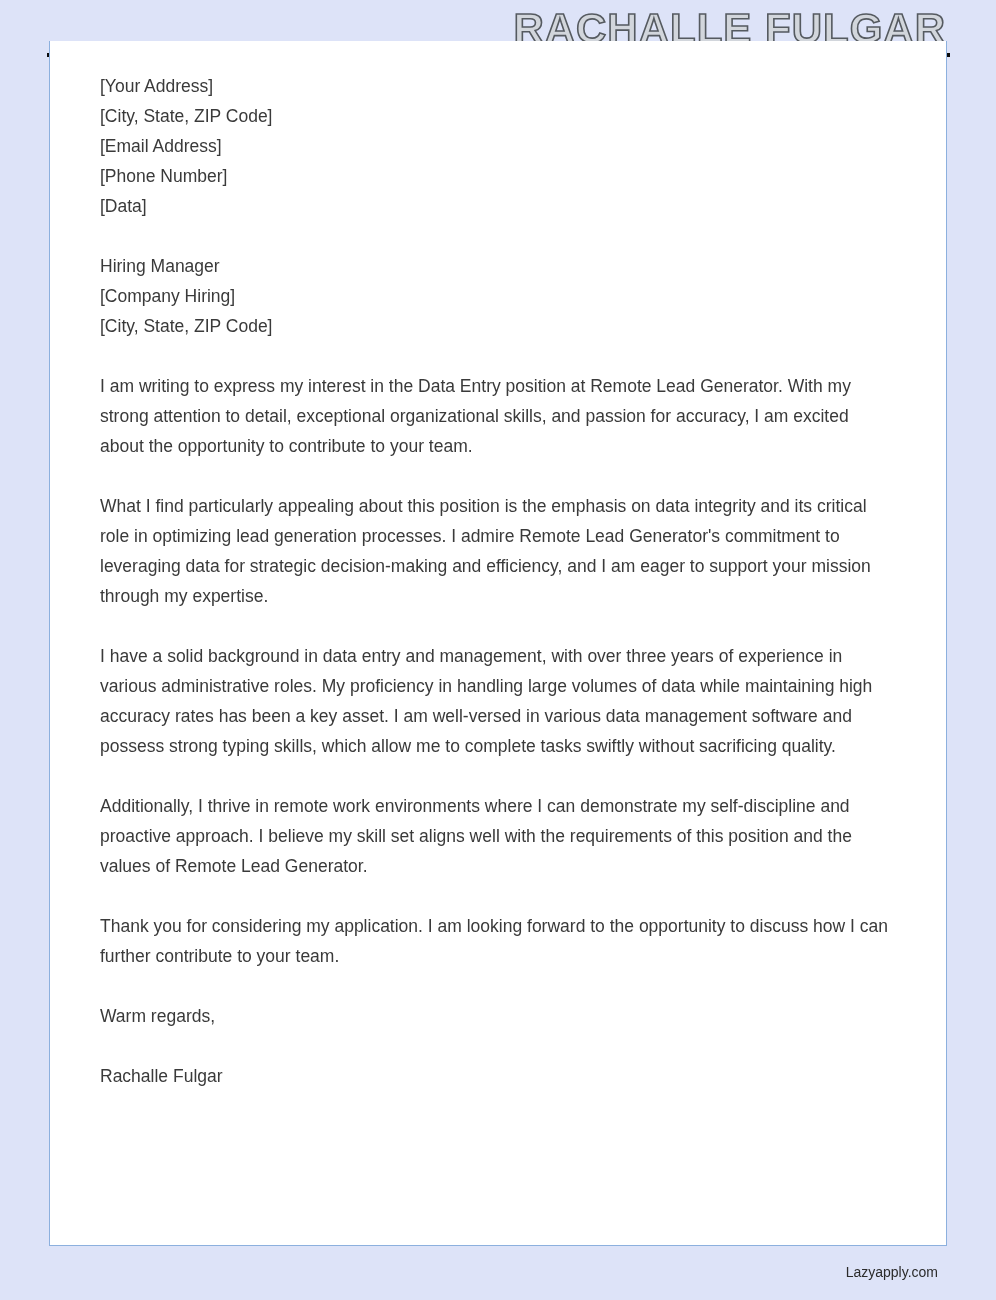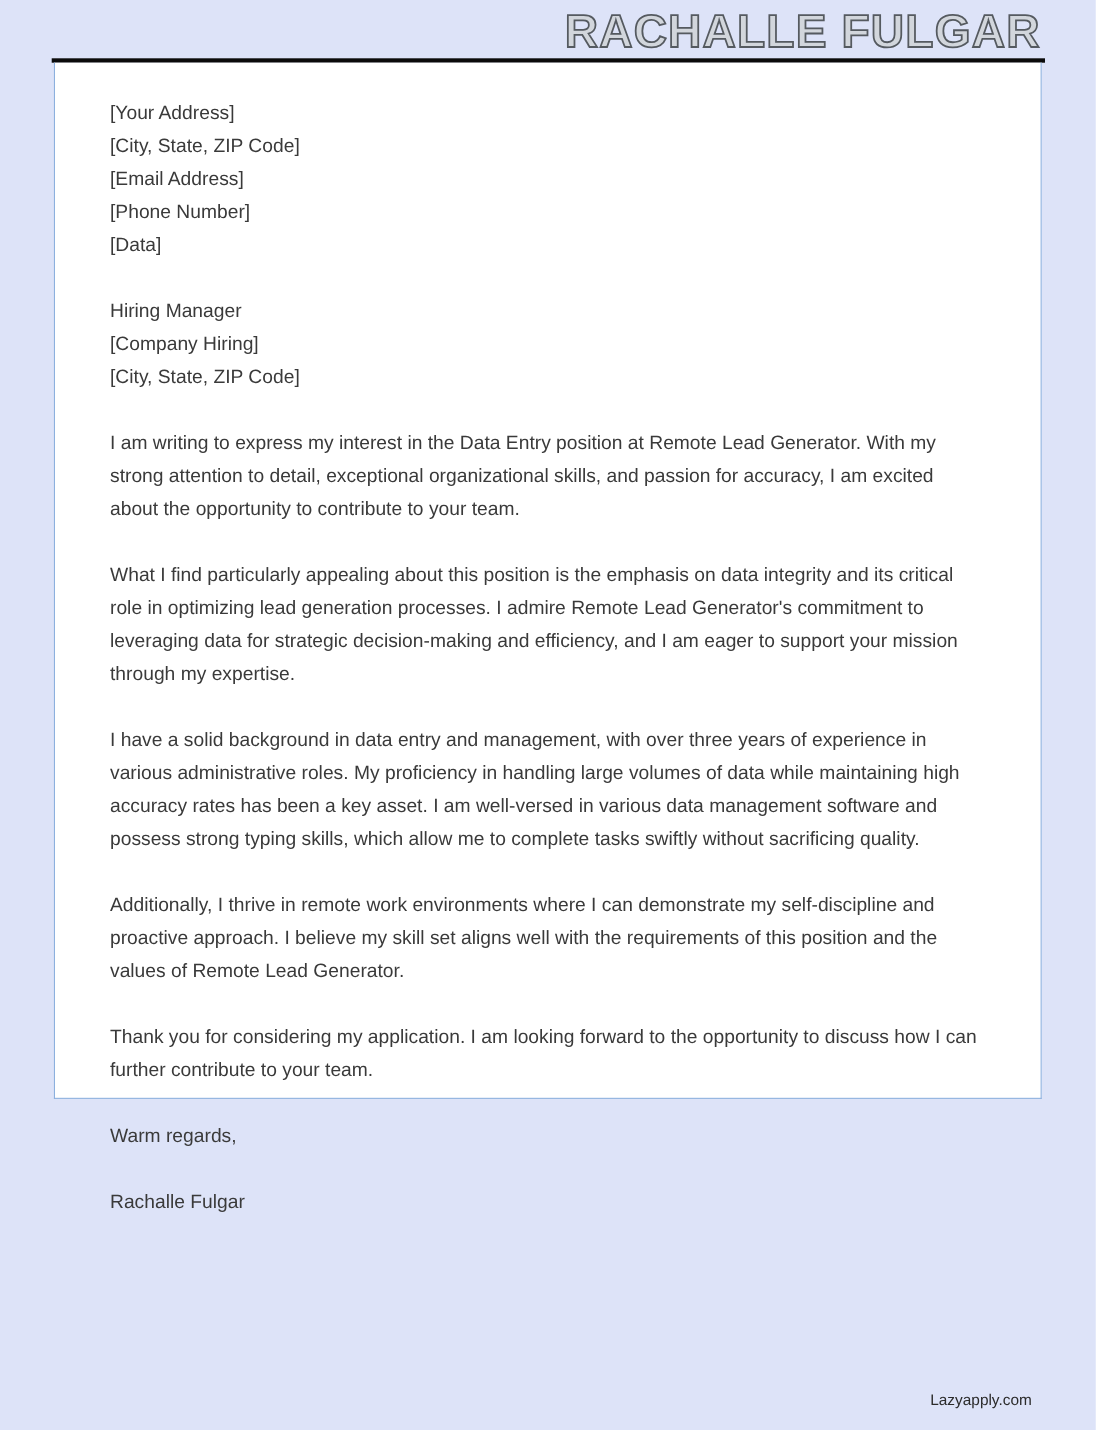--- a/index.html
+++ b/index.html
@@ -37,24 +37,24 @@
   .rule {
     position: absolute;
     top: 53px;
     left: 47px;
     right: 46px;
     height: 4px;
     background: #0b0b0b;
   }
   .page {
     position: absolute;
-    top: 57px;
+    top: 41px;
     left: 49px;
     width: 898px;
-    height: 942px;
+    height: 1205px;
     background: #ffffff;
     border: 1px solid #8cb0de;
     border-top: none;
     padding: 30px 50px 0 50px;
     color: #3a3a3a;
     font-size: 17.5px;
     line-height: 30px;
   }
   .block { margin: 0 0 30px 0; }
   .block .line { margin: 0; line-height: 30px; }

